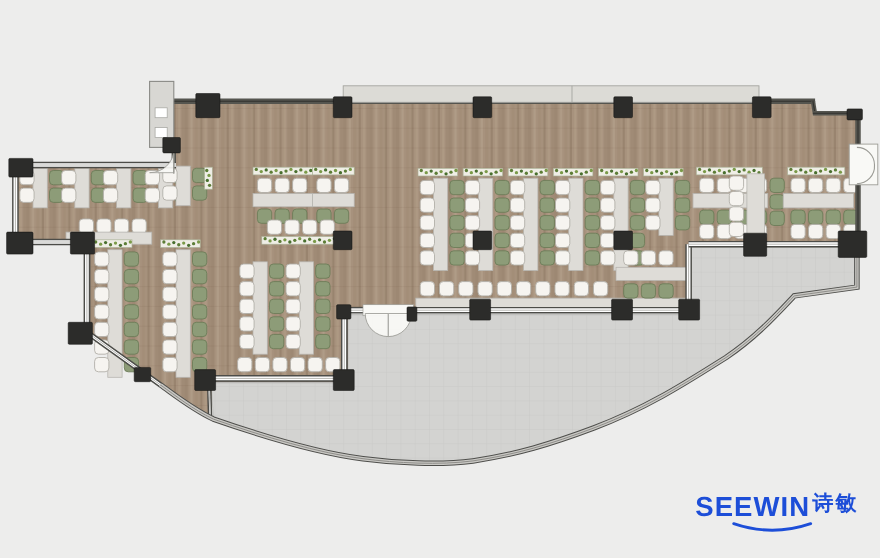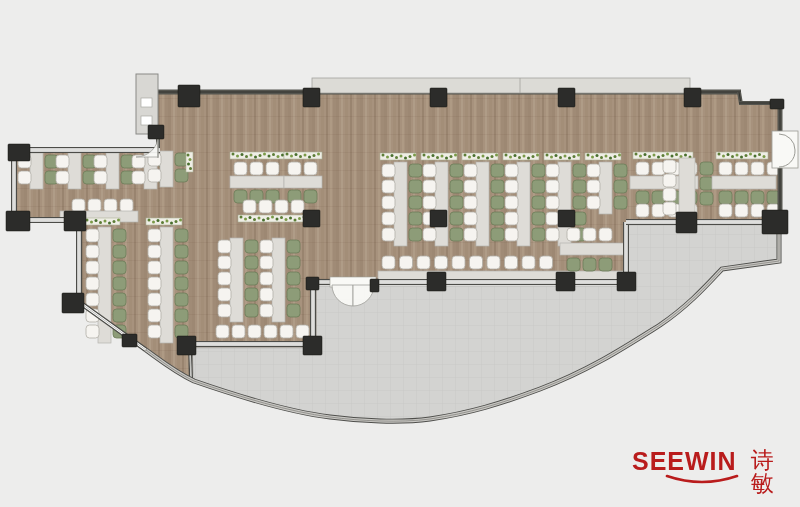--- a/index.html
+++ b/index.html
@@ -15,21 +15,21 @@
     position:absolute;left:632px;top:449px;
     display:flex;align-items:flex-start;
     user-select:none;
   }
   .logo .word{
     font-size:25px;font-weight:bold;letter-spacing:1px;
     line-height:1;position:relative;
   }
   .logo .swoosh{position:absolute;left:32px;top:25px;}
   .logo .cn{
-    font-size:23px;font-weight:normal;margin-left:14px;line-height:1;
+    font-size:19px;font-weight:bold;margin-left:2px;line-height:1;
     letter-spacing:2px;
   }
 </style>
 </head>
 <body style="background: rgb(237, 237, 236);">
 
 <div class="stage">
   <svg class="plan" width="800" height="507" viewBox="0 0 800 507" xmlns="http://www.w3.org/2000/svg">
       <defs>
         <pattern id="wood" width="24" height="18" patternUnits="userSpaceOnUse">
@@ -585,20 +585,20 @@
         <rect x="177" y="336" width="19" height="19" rx="1" fill="#2c2c2a" stroke="#141412" stroke-width="0.5"></rect>
         <rect x="303" y="336" width="19" height="19" rx="1" fill="#2c2c2a" stroke="#141412" stroke-width="0.5"></rect>
         <rect x="8" y="144" width="22" height="17" rx="1" fill="#2c2c2a" stroke="#141412" stroke-width="0.5"></rect>
         <rect x="6" y="211" width="24" height="20" rx="1" fill="#2c2c2a" stroke="#141412" stroke-width="0.5"></rect>
         <rect x="64" y="211" width="22" height="20" rx="1" fill="#2c2c2a" stroke="#141412" stroke-width="0.5"></rect>
         <rect x="62" y="293" width="22" height="20" rx="1" fill="#2c2c2a" stroke="#141412" stroke-width="0.5"></rect>
         <rect x="148" y="125" width="16" height="14" rx="1" fill="#2c2c2a" stroke="#141412" stroke-width="0.5"></rect>
         <rect x="122" y="334" width="15" height="13" rx="1" fill="#2c2c2a" stroke="#141412" stroke-width="0.5"></rect>
       </g>
     </svg>
-  <div class="logo" style="color: #b91c1c;">
+  <div class="logo" style="color: #1d4ed8;">
     <span class="word">SEEWIN</span>
     <svg class="swoosh" width="76" height="12" viewBox="0 0 76 12">
       <path d="M3,2 Q38,14 73,2" fill="none" stroke="currentColor" stroke-width="2.6" stroke-linecap="round"></path>
     </svg>
     <span class="cn">诗敏</span>
   </div>
 </div>
 
 </body></html>

